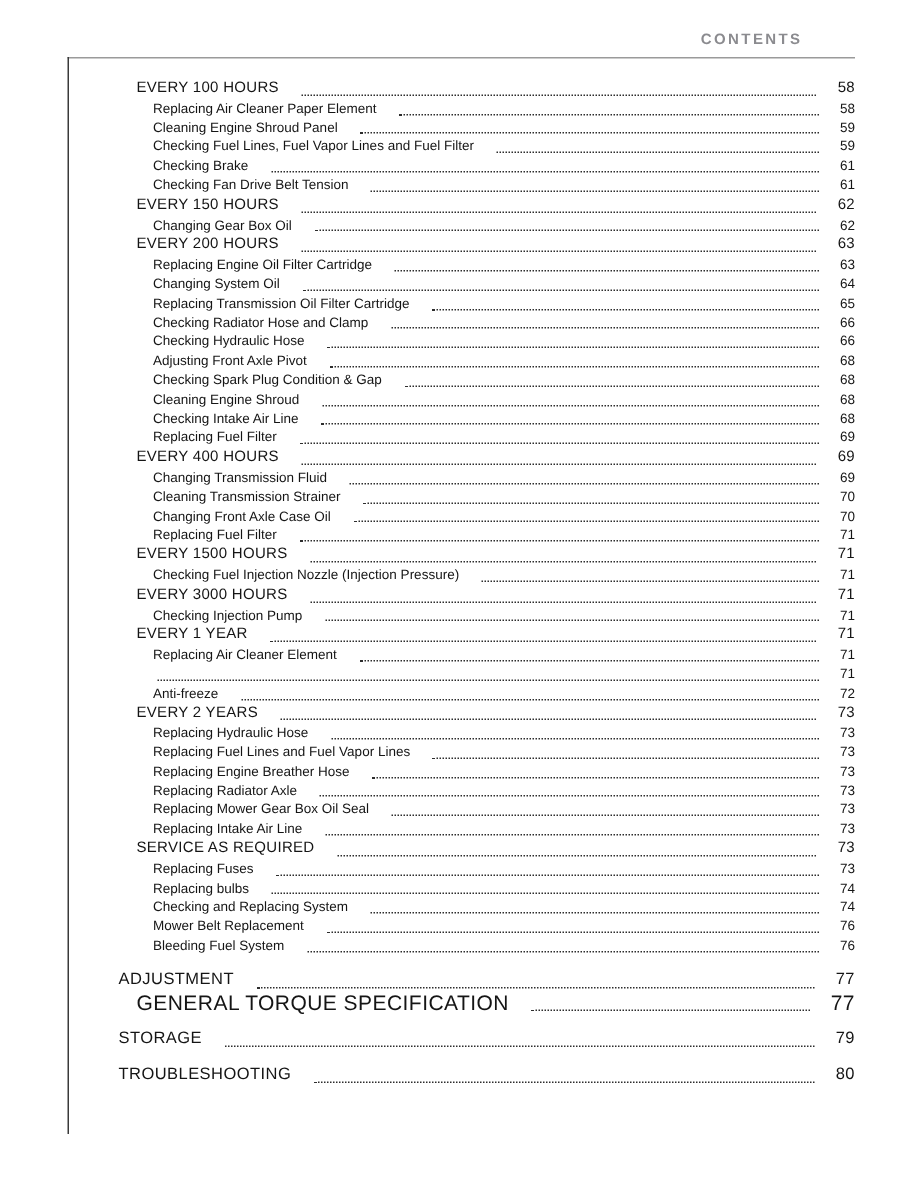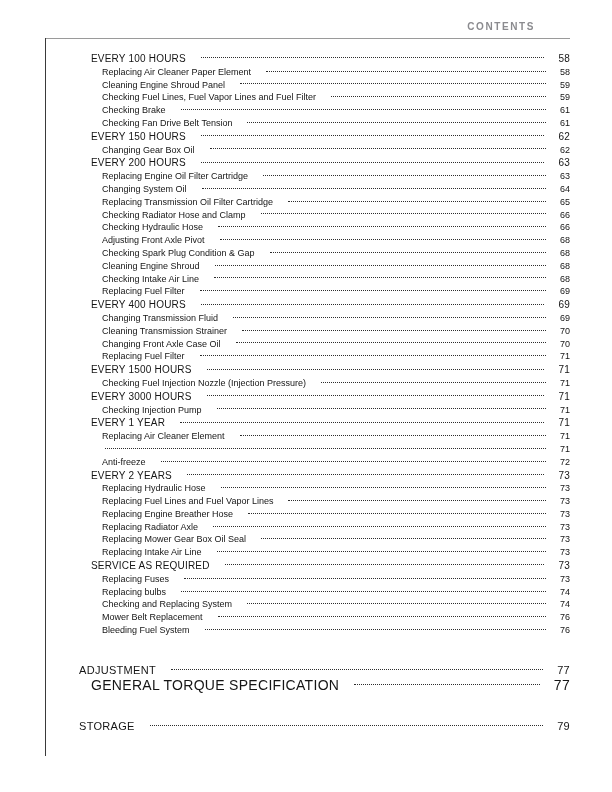--- a/index.html
+++ b/index.html
@@ -58,21 +58,21 @@
 
   .toc {
     position: absolute;
     top: 52px;
     left: 46px;
     right: 42px;
   }
 
   .toc-row {
     display: flex;
-    align-items: center;
+    align-items: flex-end;
     color: #151515;
     gap: 12px;
   }
 
   .toc-label {
     white-space: nowrap;
     flex: 0 0 auto;
   }
 
   .toc-leader {
@@ -104,21 +104,21 @@
     padding-left: 45px;
     font-size: 14px;
     line-height: 15px;
     letter-spacing: 0.3px;
   }
   .lv-h1 {
     padding-left: 33px;
     font-size: 11px;
     line-height: 15px;
     letter-spacing: 0.3px;
-    margin-top: 26px;
+    margin-top: 9px;
   }
 </style>
 </head>
 <body>
 
 <div class="page">
 
   <span class="header-title">CONTENTS</span>
 
   <div class="header-rule"></div>

